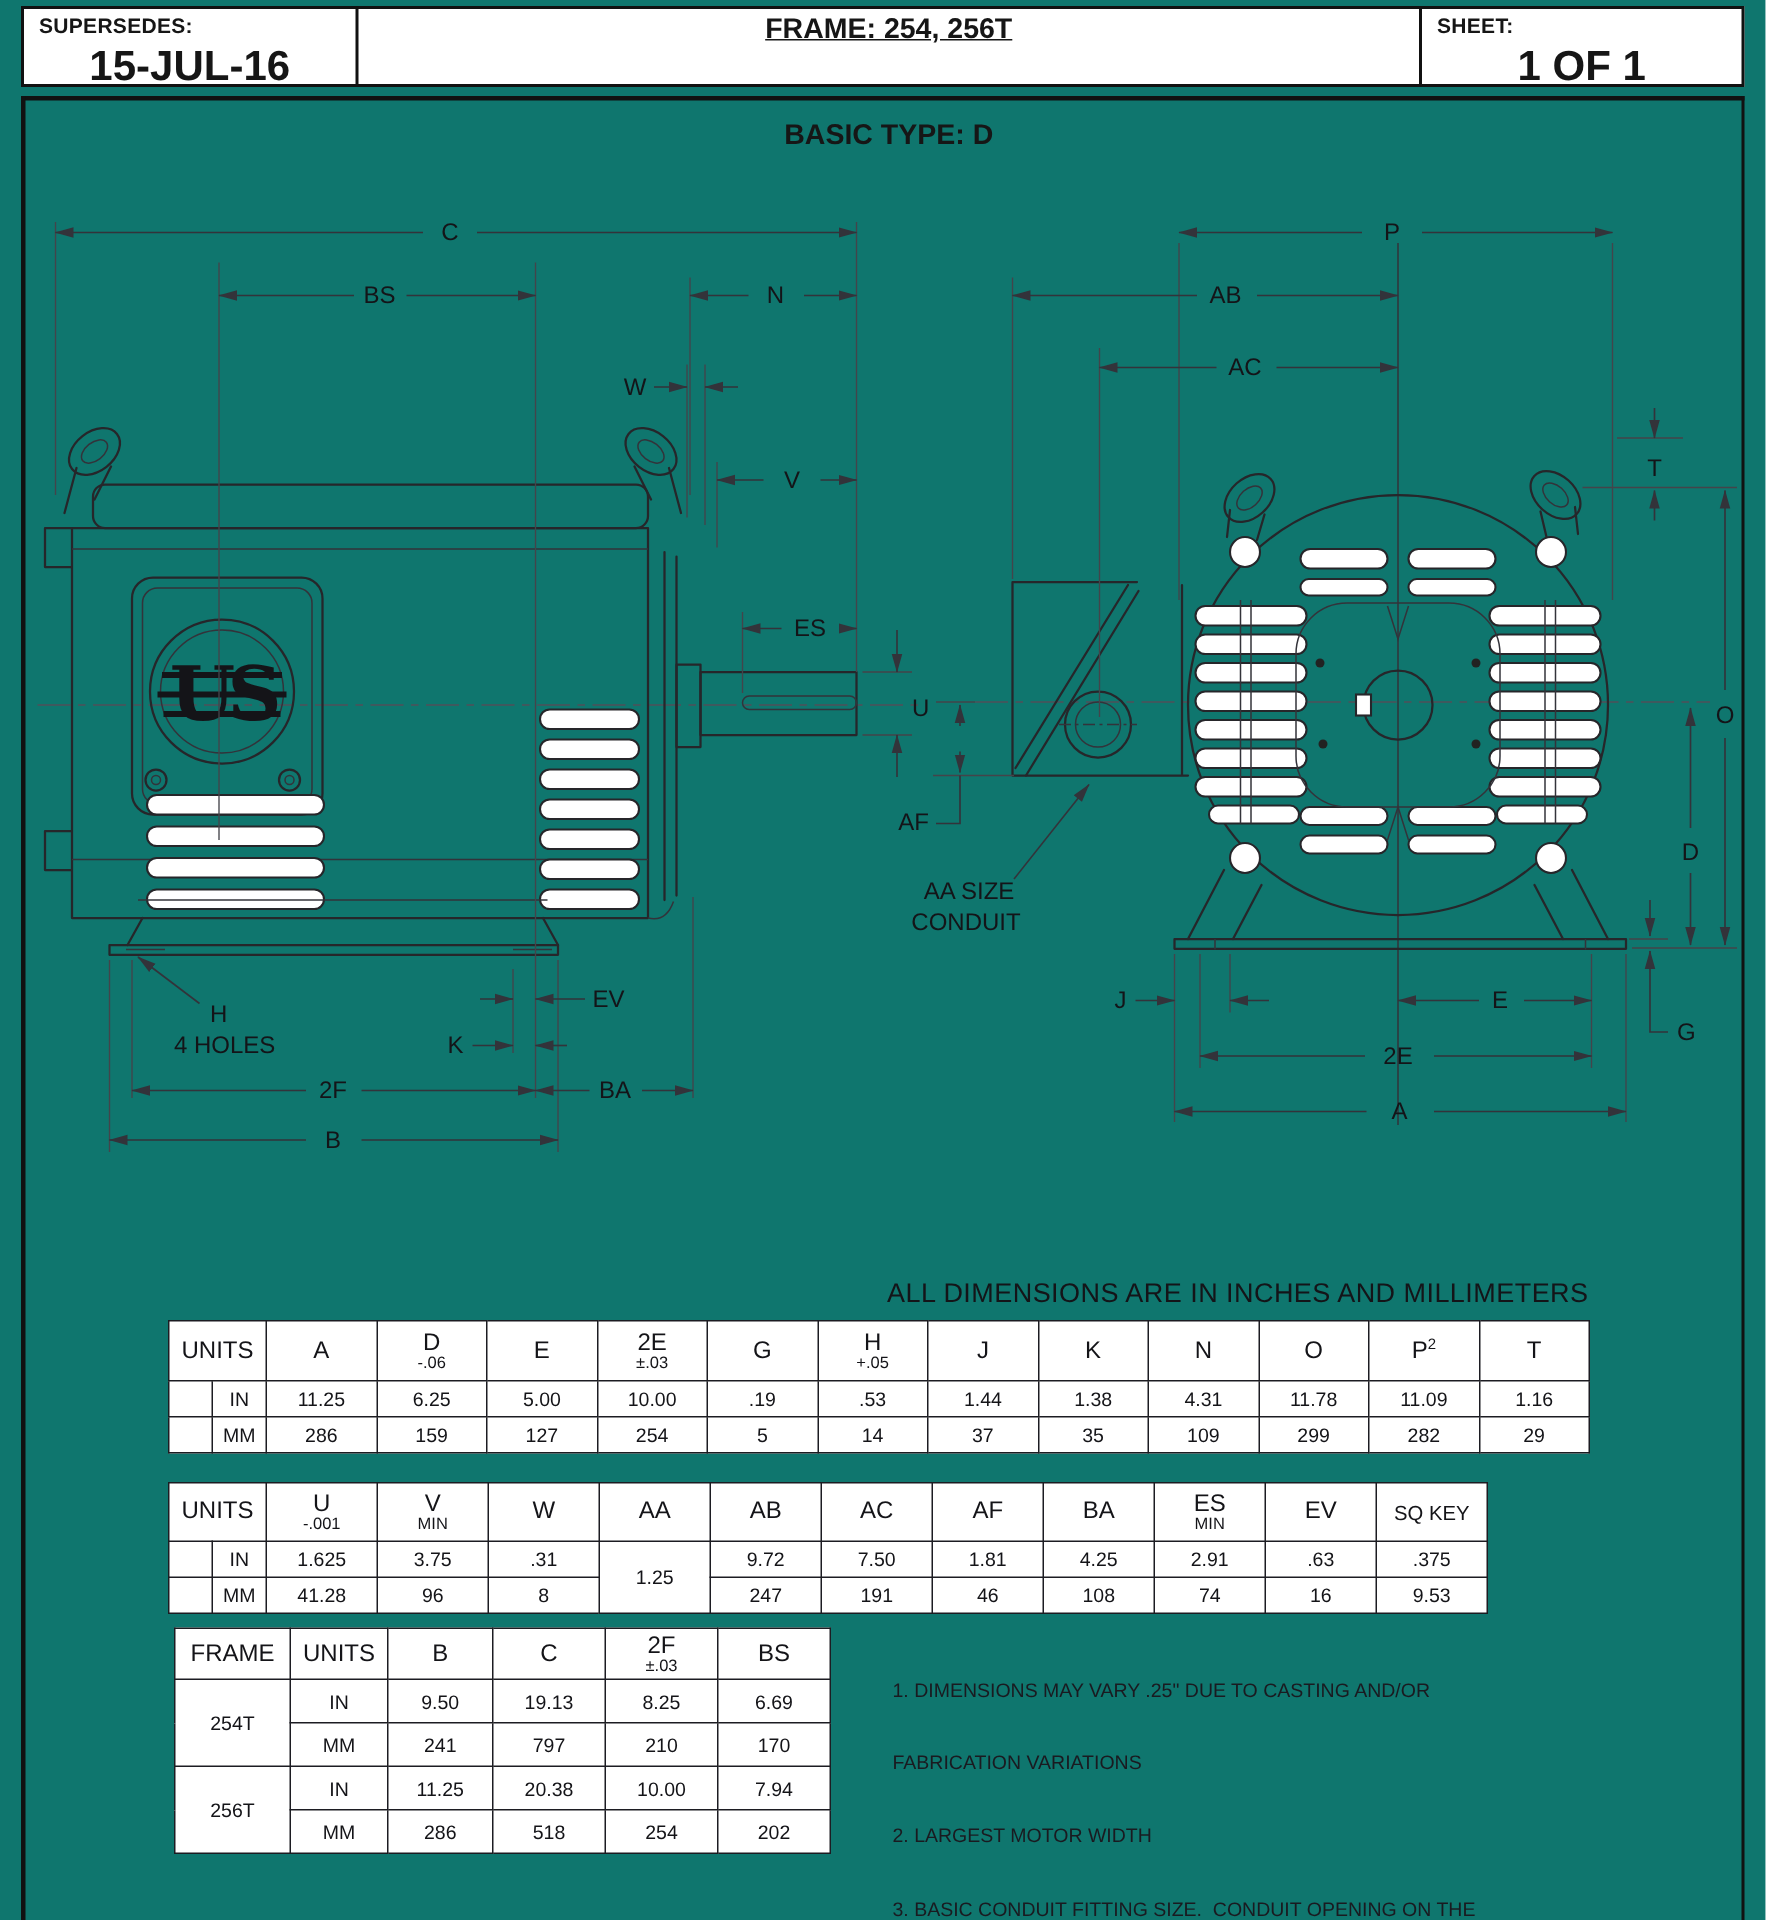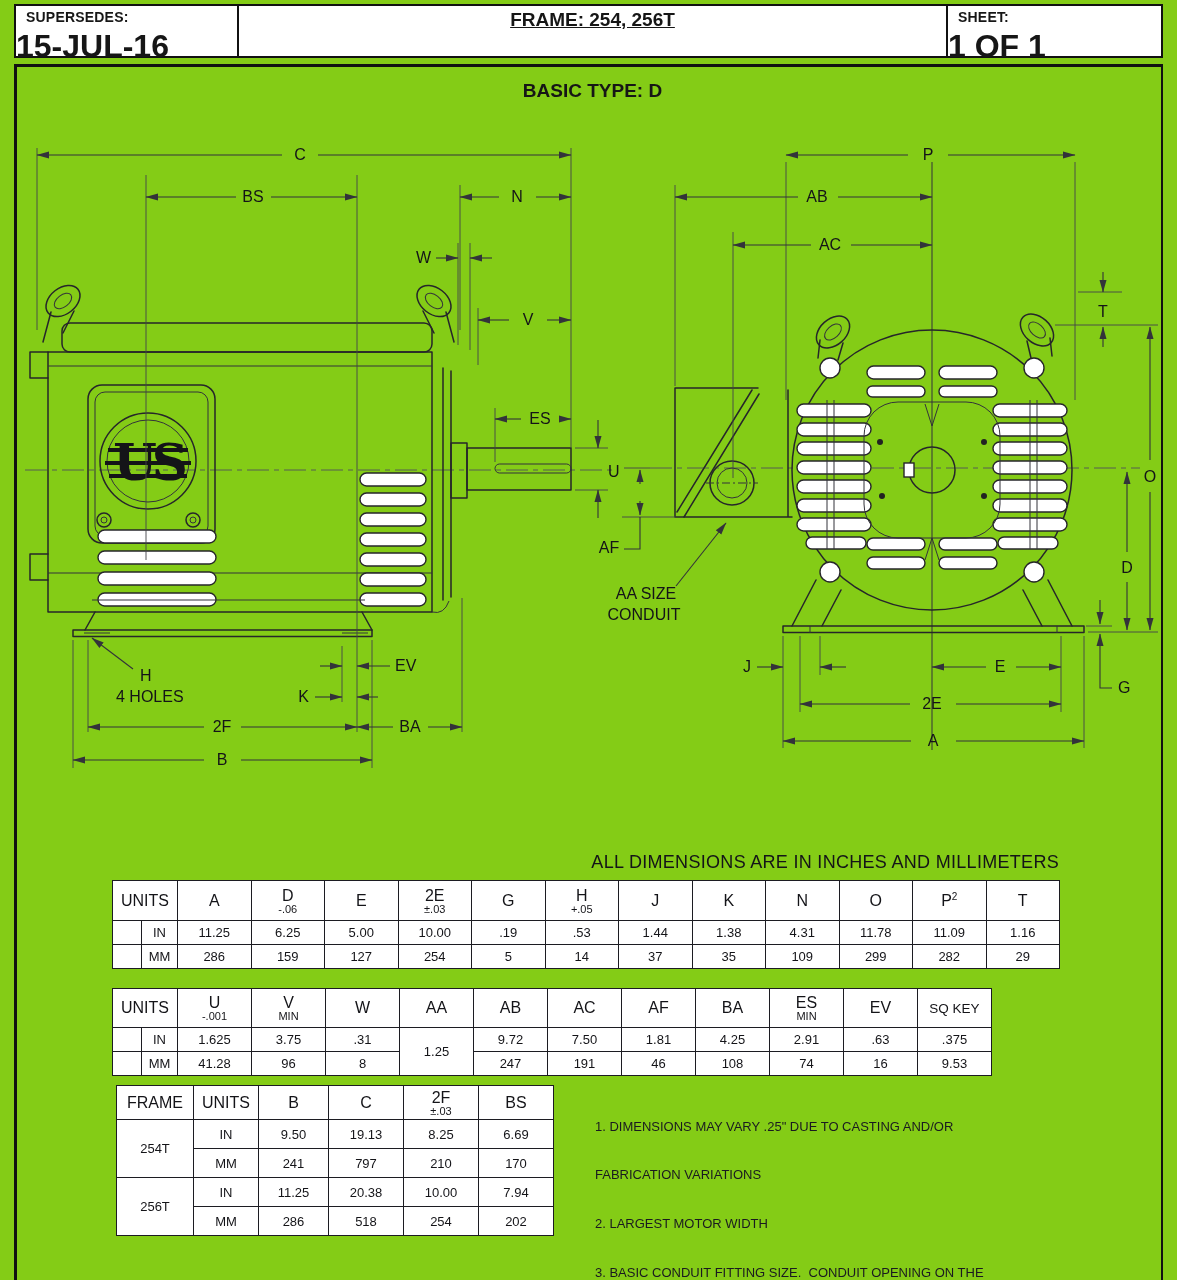--- a/index.html
+++ b/index.html
@@ -1,24 +1,24 @@
 <!DOCTYPE html>
 <html><head>
 <meta charset="utf-8">
 <style>
   html,body{margin:0;padding:0;background:#fff;}
-  #sheet{position:relative;width:1177px;height:1280px;background:#84cc16;overflow:hidden;
+  #sheet{position:relative;width:1177px;height:1280px;background:#0f766e;overflow:hidden;
          font-family:"Liberation Sans",sans-serif;color:#161616;}
   
   #hdr{position:absolute;left:14px;top:4px;width:1149px;height:54px;border:2.5px solid #111;
        box-sizing:border-box;display:grid;grid-template-columns:221px 709px auto;background:#fff;}
   .hcell{position:relative;box-sizing:border-box;}
   .hcell+.hcell{border-left:2.5px solid #111;}
   .hlabel{position:absolute;left:10px;top:3px;font-size:14px;font-weight:700;letter-spacing:.2px;}
-  .hbig{position:absolute;left:0;right:0;top:22px;font-size:32px;font-weight:700;}
+  .hbig{position:absolute;left:0;right:0;top:22px;text-align:center;font-size:28px;font-weight:700;}
   .hmid1{position:absolute;left:0;right:0;top:3px;text-align:center;font-size:19px;font-weight:700;text-decoration:underline;}
   .hmid2{position:absolute;left:0;right:0;top:26px;text-align:center;font-size:19px;font-weight:700;margin-top:48px;}
   
   .frameline{position:absolute;background:#111;}
   
   svg#dwg{position:absolute;left:0;top:0;}
   .ln{fill:none;stroke:#26262a;stroke-width:1.5;stroke-linejoin:round;stroke-linecap:round;}
   .lt{fill:none;stroke:#33333a;stroke-width:1;}
   .fin{fill:#fff;stroke:#26262a;stroke-width:1.4;}
   .dm{fill:none;stroke:#33333a;stroke-width:1.1;}

